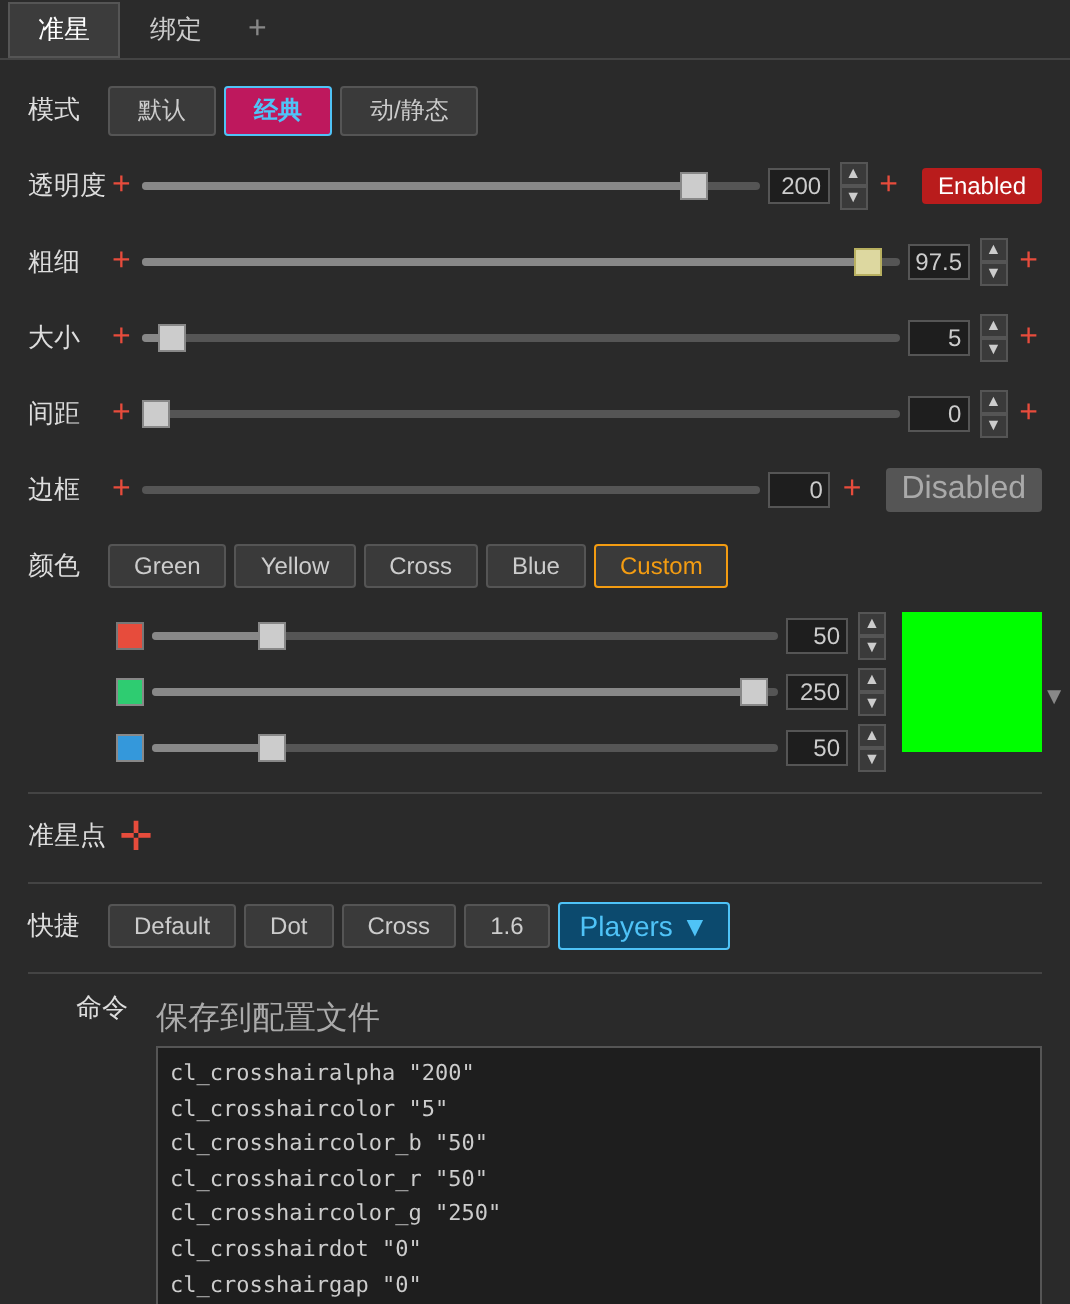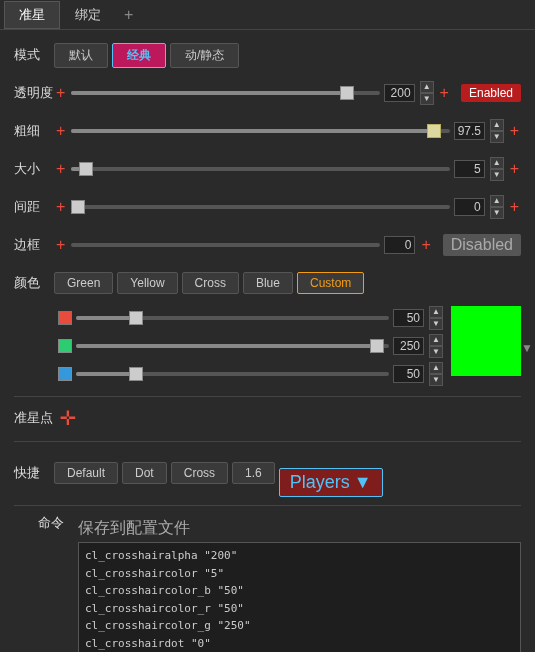--- a/index.html
+++ b/index.html
@@ -237,29 +237,28 @@
       border: 1px solid #555;
       background: #3a3a3a;
       color: #ccc;
       cursor: pointer;
       font-size: 12px;
       border-radius: 2px;
     }
     .shortcut-btn-players {
       padding: 3px 10px;
       border: 1px solid #4fc3f7;
-      background: #7f1d1d;
+      background: #0c4a6e;
       color: #4fc3f7;
       cursor: pointer;
-      font-size: 18px;
-      border-radius: 2px;
-      display: flex;
-      align-items: center;
-      gap: 4px;
-      margin-top: 20px;
+      font-size: 14px;
+      border-radius: 2px;
+      display: flex;
+      align-items: center;
+      gap: 4px;
     }
 
     
     .cmd-section {
       margin-top: 6px;
     }
     .cmd-label {
       font-size: 16px;
       color: #aaa;
       margin-bottom: 3px;

